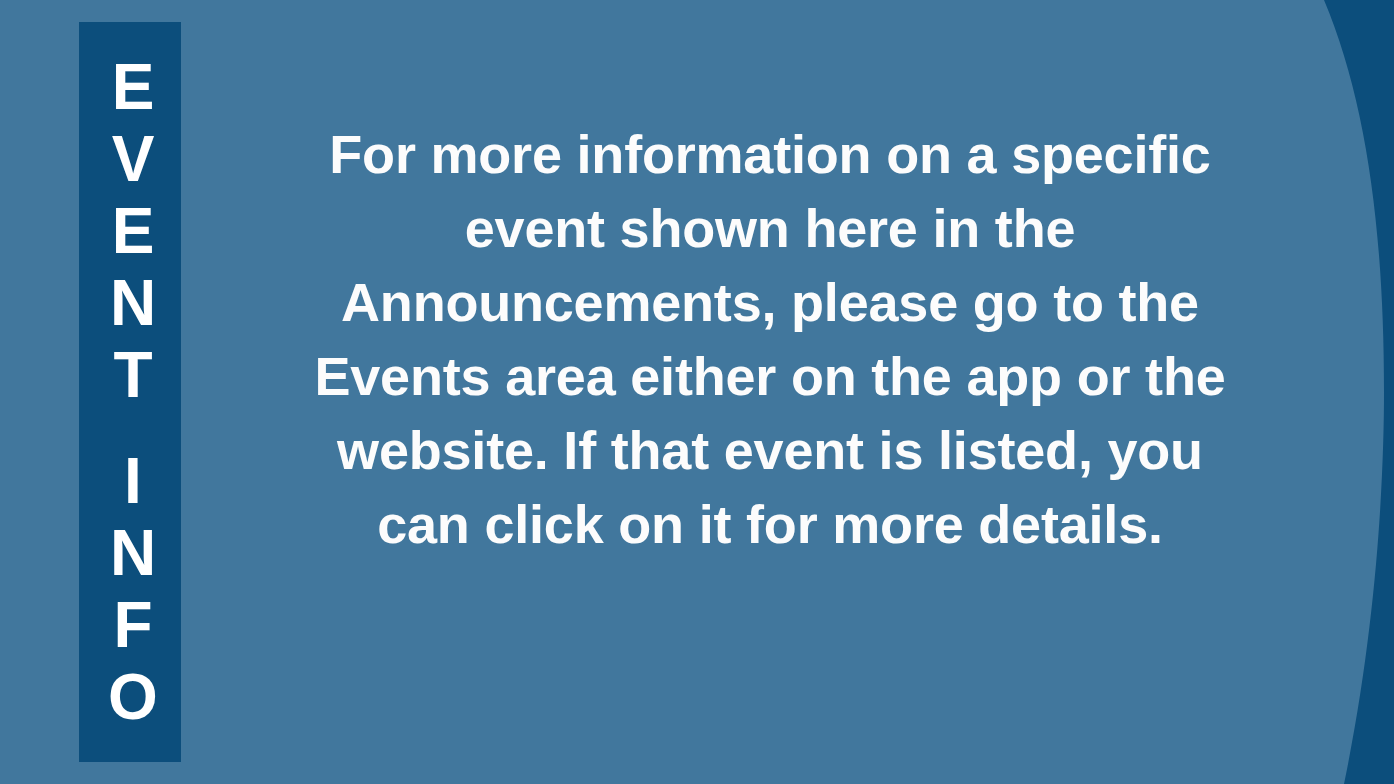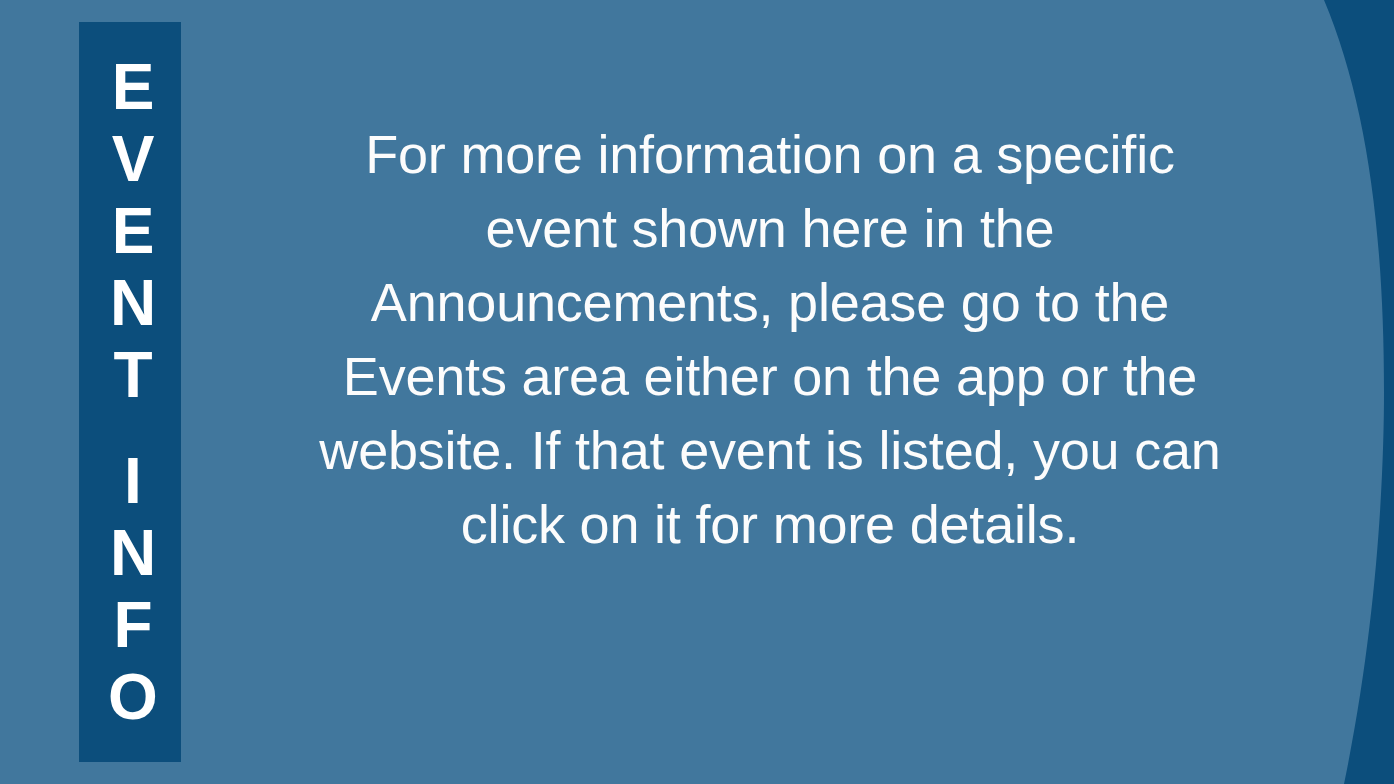--- a/index.html
+++ b/index.html
@@ -66,21 +66,21 @@
   
   #body-text {
     position: absolute;
     left: 300px;
     top: 118px;
     width: 940px;
     text-align: center;
     color: #FCFCFC;
     font-size: 54px;
     line-height: 1.37;
-    font-weight: 400;
+    font-weight: 700;
     font-family: "Liberation Sans", sans-serif;
     letter-spacing: -0.2px;
     white-space: pre-wrap;
     text-rendering: optimizeLegibility;
   }
 </style>
 </head>
 <body>
 
 <div id="slide">

